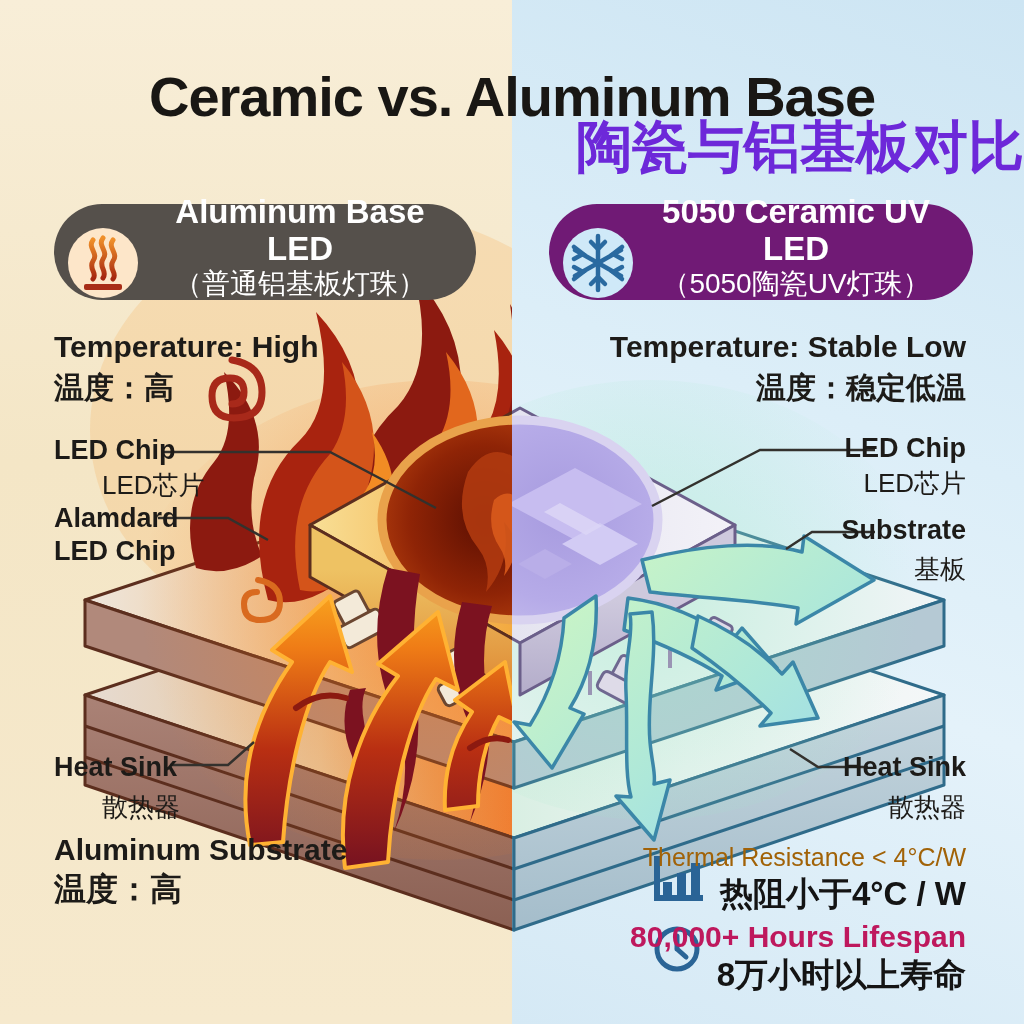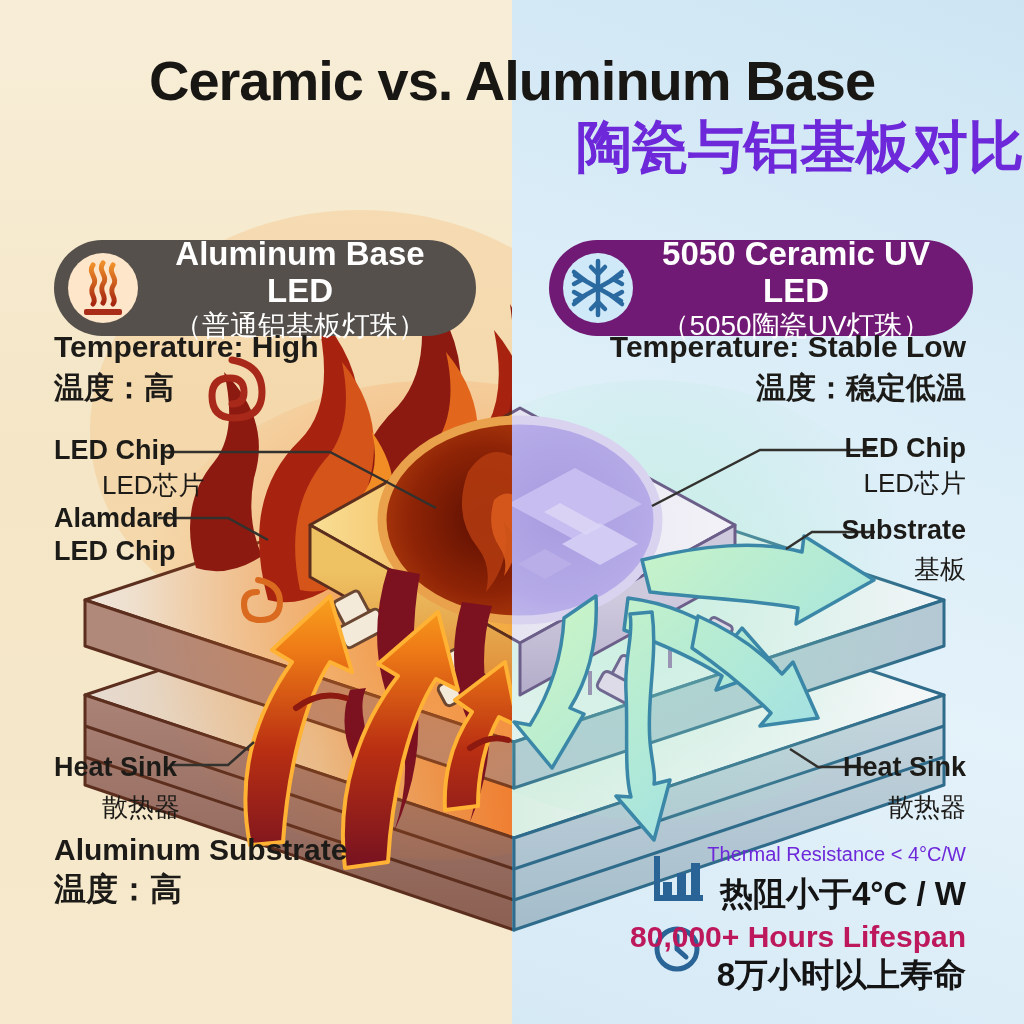--- a/index.html
+++ b/index.html
@@ -7,39 +7,39 @@
     position:relative;width:1024px;height:1024px;overflow:hidden;
     font-family:"Liberation Sans","DejaVu Sans",sans-serif;color:#1d1b18;
     background:#f5e8cd;
   }
   .bg-left{position:absolute;left:0;top:0;width:512px;height:1024px;
     background:linear-gradient(180deg,#f8eed8 0%,#f4e6c6 45%,#f6e9cd 100%);}
   .bg-right{position:absolute;left:512px;top:0;width:512px;height:1024px;
     background:linear-gradient(200deg,#cde5f3 0%,#dceef8 40%,#e4f2fa 62%,#d5e9f5 100%);}
   svg.illustration{position:absolute;left:0;top:0;width:1024px;height:1024px;}
   .abs{position:absolute;white-space:nowrap;}
-  .title-en{left:0;top:48px;width:1024px;text-align:center;font-size:56px;font-weight:700;letter-spacing:-1px;color:#191714;}
+  .title-en{left:0;top:64px;width:1024px;text-align:center;font-size:56px;font-weight:700;letter-spacing:-1px;color:#191714;}
   .title-zh{left:0;top:110px;width:1024px;text-align:right;font-size:56px;font-weight:700;color:#6d28d9;}
-  .badge{position:absolute;top:204px;height:96px;border-radius:48px;display:flex;align-items:center;box-sizing:border-box;padding-left:12px;margin-top:36px;}
+  .badge{position:absolute;top:204px;height:96px;border-radius:48px;display:flex;align-items:flex-end;box-sizing:border-box;padding-left:12px;}
   .badge-left{left:54px;width:422px;background:#55504b;}
   .badge-right{left:549px;width:424px;background:#701a75;}
   .badge-icon{width:74px;height:74px;flex:0 0 74px;}
   .badge-text{flex:1;text-align:center;color:#ffffff;padding-right:16px;}
   .badge-title{font-size:33px;font-weight:700;line-height:37px;}
   .badge-sub{font-size:28px;font-weight:500;line-height:33px;}
   .t-en{font-size:30px;font-weight:600;}
   .t-zh{font-size:30px;font-weight:700;}
   .lbl-en{font-size:27px;font-weight:600;}
   .lbl-zh{font-size:26px;font-weight:500;margin-left:48px;}
   .ra{right:58px;text-align:right;}
   .la{left:54px;text-align:left;}
   .cs-en{font-size:30px;font-weight:600;}
   .cs-zh{font-size:32px;font-weight:800;}
   .metric-icon{position:absolute;}
-  .m-en{font-size:20px;font-weight:500;color:#6d28d9;text-align:right;}
+  .m-en{font-size:25px;font-weight:500;color:#a16207;text-align:right;}
   .m-zh{font-size:33px;font-weight:800;color:#141414;}
   .m-en2{font-size:30px;font-weight:700;color:#be185d;}
 </style>
 </head>
 <body>
 
 <div class="stage">
   <div class="bg-left"></div>
   <div class="bg-right"></div>
 

